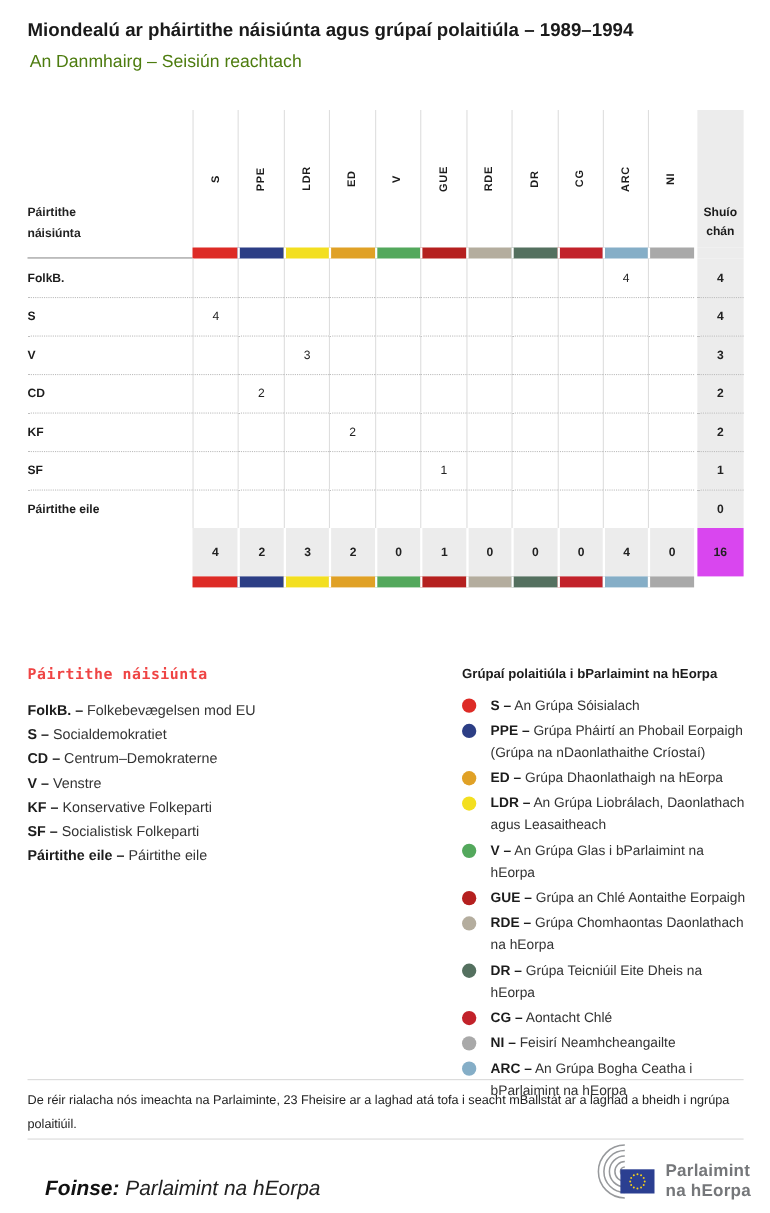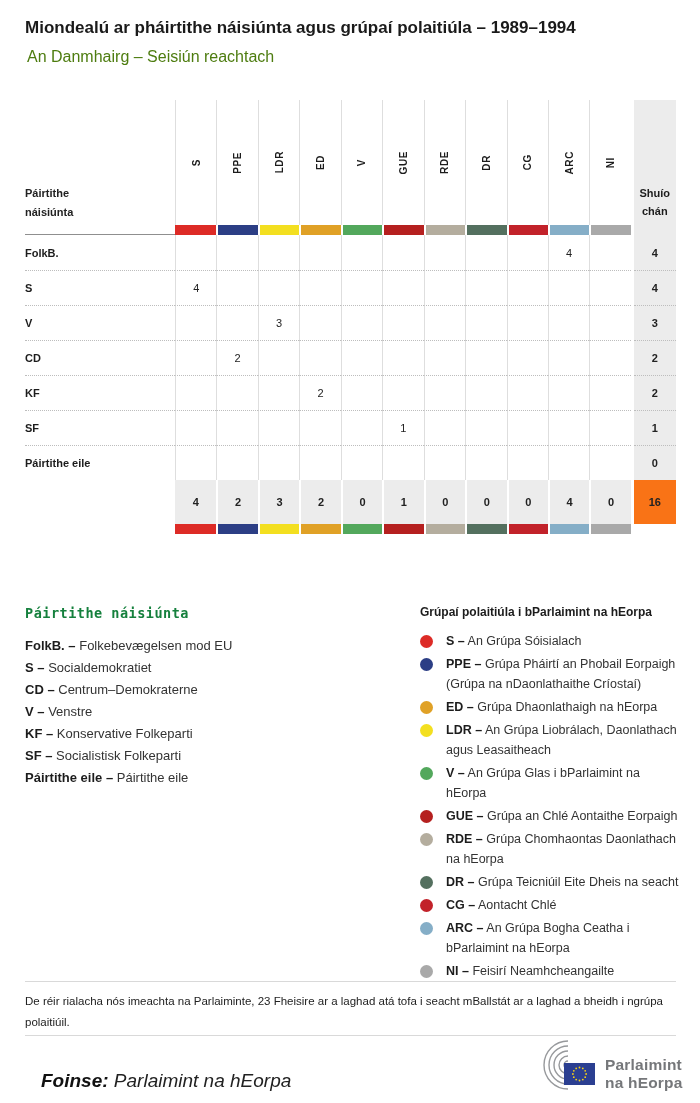--- a/index.html
+++ b/index.html
@@ -24,26 +24,26 @@
   .bar{border-left:2px solid #fff;}
   .bf{border-left:none;}
   .bt{background:#ececec;margin-left:3px;}
   .rl{font-weight:bold;display:flex;align-items:center;color:#1c1c1c;}
   .c{border-left:1px solid #dedede;display:flex;align-items:center;justify-content:center;}
   .tc{background:#ececec;margin-left:3px;font-weight:bold;display:flex;align-items:center;justify-content:center;}
   .dot{border-top:1px dotted #bdbdbd;}
   .sl{background:#fff;}
   .s{background:#ececec;border-left:2px solid #fff;font-weight:bold;display:flex;align-items:center;justify-content:center;}
   .sf{border-left:none;}
-  .st{background:#f97316;margin-left:3px;font-weight:bold;display:flex;align-items:center;justify-content:center;}
+  .st{background:#d946ef;margin-left:3px;font-weight:bold;display:flex;align-items:center;justify-content:center;}
 
   
   .legL{position:absolute;left:25px;top:605px;width:370px;}
   .legL-title{font-family:"DejaVu Sans Mono","Liberation Mono",monospace;font-weight:bold;
-              font-size:13.5px;letter-spacing:.5px;color:#15803d;margin-bottom:14px;}
+              font-size:13.5px;letter-spacing:.5px;color:#ef4444;margin-bottom:14px;}
   .li{font-size:13px;line-height:22px;color:#333;}
   .li b{color:#1c1c1c;}
   .legR{position:absolute;left:420px;top:605px;width:262px;}
   .legR-title{font-weight:bold;font-size:12px;color:#1c1c1c;margin-bottom:12px;}
   .gi{position:relative;padding-left:26px;font-size:12.5px;line-height:20px;color:#333;margin-bottom:3px;}
   .gi b{color:#1c1c1c;}
   .gdot{position:absolute;left:0;top:4px;width:13px;height:13px;border-radius:50%;}
 
   
   .hr{position:absolute;left:25px;width:651px;border-top:1px solid #d9d9d9;}
@@ -260,24 +260,24 @@
 
   <div class="legR">
     <div class="legR-title">Grúpaí polaitiúla i bParlaimint na hEorpa</div>
     <div class="gi"><span class="gdot" style="background: rgb(221, 43, 38);"></span><b>S –</b> <span>An Grúpa Sóisialach</span></div>
     <div class="gi"><span class="gdot" style="background: rgb(44, 62, 133);"></span><b>PPE –</b> <span>Grúpa Pháirtí an Phobail Eorpaigh (Grúpa na nDaonlathaithe Críostaí)</span></div>
     <div class="gi"><span class="gdot" style="background: rgb(224, 161, 38);"></span><b>ED –</b> <span>Grúpa Dhaonlathaigh na hEorpa</span></div>
     <div class="gi"><span class="gdot" style="background: rgb(243, 223, 32);"></span><b>LDR –</b> <span>An Grúpa Liobrálach, Daonlathach agus Leasaitheach</span></div>
     <div class="gi"><span class="gdot" style="background: rgb(83, 168, 92);"></span><b>V –</b> <span>An Grúpa Glas i bParlaimint na hEorpa</span></div>
     <div class="gi"><span class="gdot" style="background: rgb(181, 32, 31);"></span><b>GUE –</b> <span>Grúpa an Chlé Aontaithe Eorpaigh</span></div>
     <div class="gi"><span class="gdot" style="background: rgb(180, 173, 158);"></span><b>RDE –</b> <span>Grúpa Chomhaontas Daonlathach na hEorpa</span></div>
-    <div class="gi"><span class="gdot" style="background: rgb(84, 112, 95);"></span><b>DR –</b> <span>Grúpa Teicniúil Eite Dheis na seacht</span></div>
+    <div class="gi"><span class="gdot" style="background: rgb(84, 112, 95);"></span><b>DR –</b> <span>Grúpa Teicniúil Eite Dheis na hEorpa</span></div>
     <div class="gi"><span class="gdot" style="background: rgb(194, 34, 42);"></span><b>CG –</b> <span>Aontacht Chlé</span></div>
+    <div class="gi"><span class="gdot" style="background: rgb(169, 169, 169);"></span><b>NI –</b> <span>Feisirí Neamhcheangailte</span></div>
     <div class="gi"><span class="gdot" style="background: rgb(133, 174, 199);"></span><b>ARC –</b> <span>An Grúpa Bogha Ceatha i bParlaimint na hEorpa</span></div>
-    <div class="gi"><span class="gdot" style="background: rgb(169, 169, 169);"></span><b>NI –</b> <span>Feisirí Neamhcheangailte</span></div>
   </div>
 
   <div class="hr hr1"></div>
   <div class="note">De réir rialacha nós imeachta na Parlaiminte, 23 Fheisire ar a laghad atá tofa i seacht mBallstát ar a laghad a bheidh i ngrúpa polaitiúil.</div>
   <div class="hr hr2"></div>
   <div class="source">
     <b>Foinse:</b>
     <span>Parlaimint na hEorpa</span>
   </div>
 

